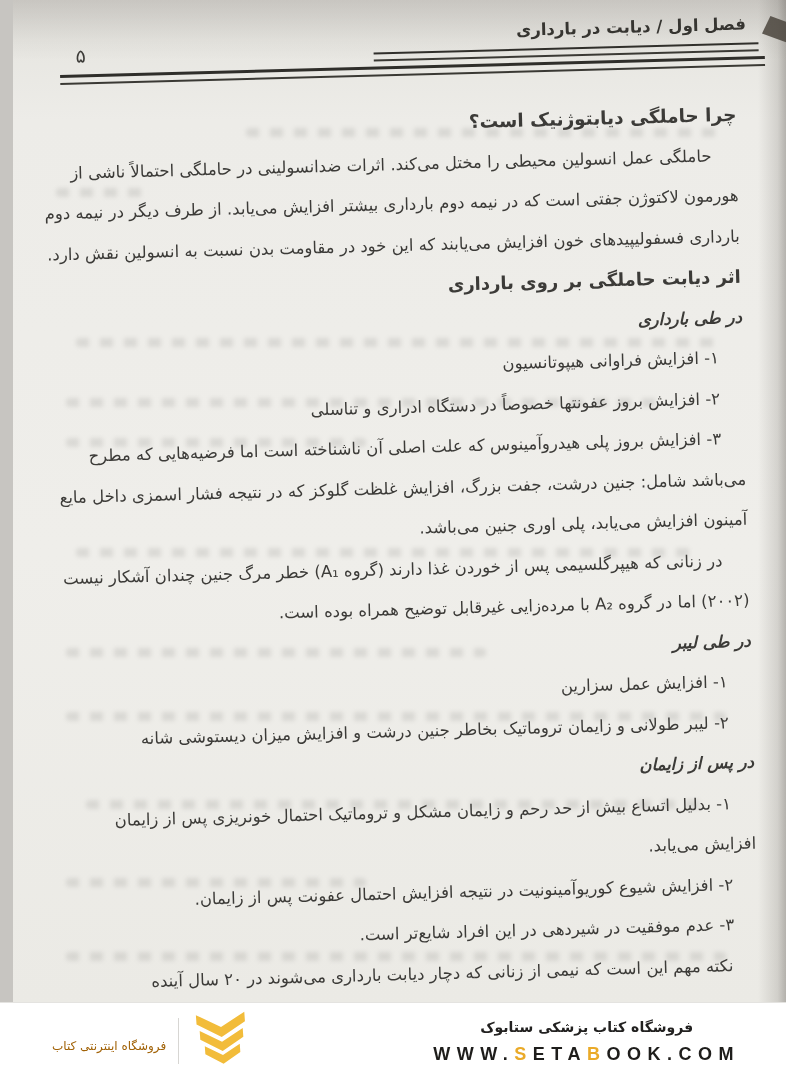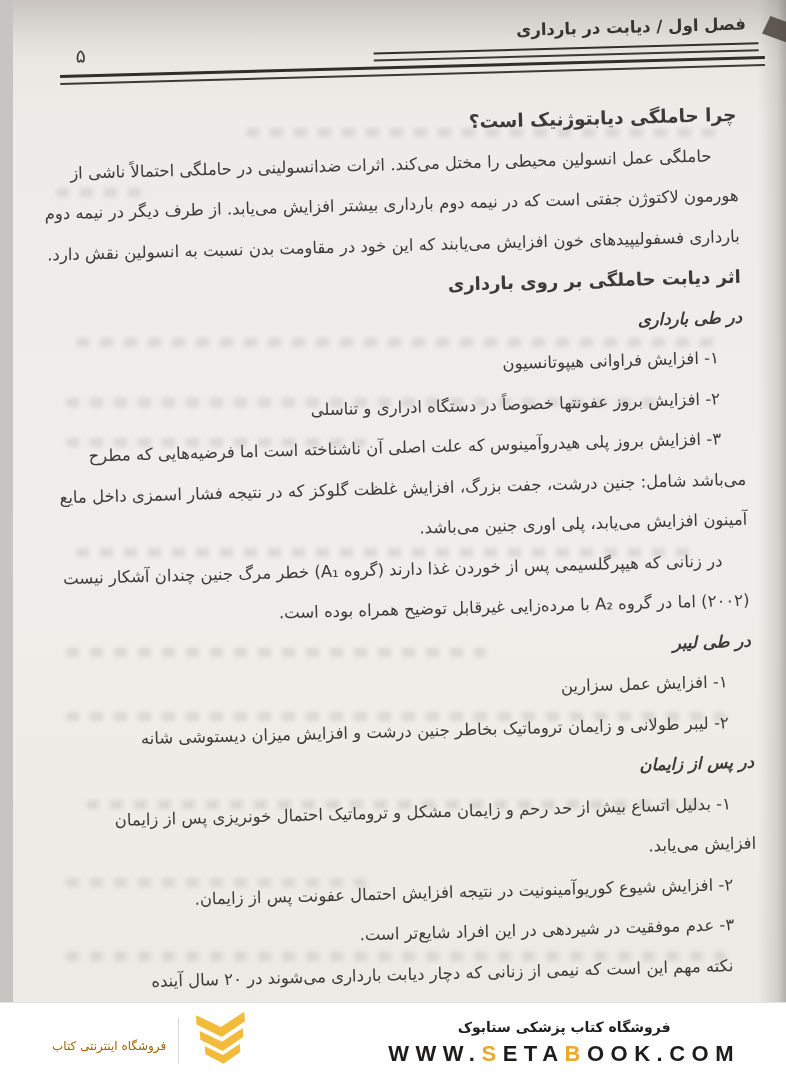--- a/index.html
+++ b/index.html
@@ -59,21 +59,21 @@
   .wordmark-block{display:flex;flex-direction:column;align-items:center;direction:rtl;}
   .wordmark{font-size:29px;font-weight:bold;line-height:30px;letter-spacing:1px;}
   .wm-yellow{color:#f2b32a;}
   .wm-gray{color:#a6a5a2;}
   .wm-guillemet{color:#a6a5a2;font-size:25px;}
   .tagline{font-size:12px;color:#a16207;margin-top:10px;}
   .logo-divider{width:1px;height:46px;background:#d7d6d3;margin:0 12px;}
   .chevrons{transform:rotate(-4deg);}
   .store-block{margin-right:46px;text-align:center;direction:rtl;}
   .store-name{font-size:14px;font-weight:bold;color:#222120;line-height:26px;}
-  .site-url{direction:ltr;font-family:"Liberation Sans",sans-serif;font-size:22px;font-weight:bold;
+  .site-url{direction:ltr;font-family:"Liberation Sans",sans-serif;font-size:18px;font-weight:bold;
     letter-spacing:6.5px;color:#1e1d1b;line-height:28px;}
   .gold{color:#eaaa28;}
 </style>
 </head>
 <body>
 
 <div class="paper">
 
   <div class="ghost" style="top:128px;right:60px;width:480px;"></div>
   <div class="ghost" style="top:188px;right:640px;width:90px;"></div>

